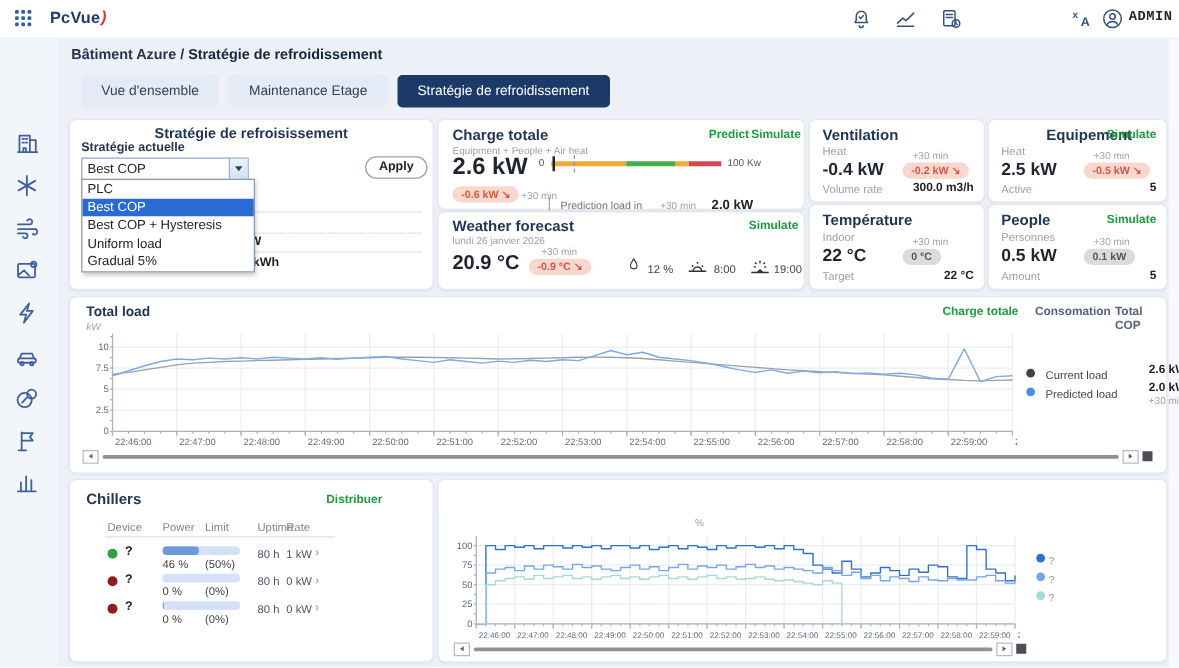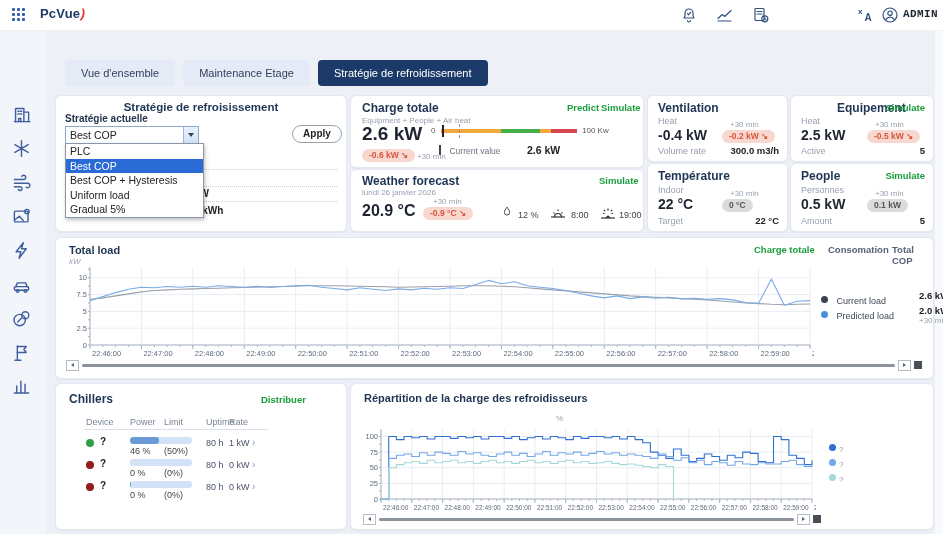--- a/index.html
+++ b/index.html
@@ -168,20 +168,24 @@
           <path d="M4.5 3h7.5l-2 2.5 2 2.5H4.5"></path>
           <path d="M2.5 14.5h5"></path>
         </svg></div>
     <div class="sb-ic" style="top:347px"><svg viewBox="0 0 16 16">
           <path d="M4 13V7.5M7.5 13V3.5M11 13V6"></path>
           <path d="M2 13.5h12"></path>
         </svg></div>
   </div>
   <div class="rightstrip"></div>
 
+  <div class="crumb">
+    <span class="p">Bâtiment Azure /</span>
+    <span class="c">Stratégie de refroidissement</span>
+  </div>
   <div class="tabs">
     <div class="tab">Vue d'ensemble</div>
     <div class="tab">Maintenance Etage</div>
     <div class="tab active">Stratégie de refroidissement</div>
   </div>
 
   <div class="panel" style="left:55px;top:95px;width:290px;height:135px;">
     <div class="abs pt" style="left:0;right:0;top:5px;text-align:center;font-size:11.5px;">Stratégie de refroisissement</div>
     <div class="abs" style="left:9px;top:17px;font-size:10px;font-weight:bold;color:#24344f;">Stratégie actuelle</div>
     <div class="select">
@@ -221,24 +225,25 @@
     <div class="abs" style="left:80px;top:30px;font-size:8px;color:#555;">0</div>
     <div class="gauge" id="gauge">
       <div class="gmark" style="left: 1%;"></div>
       <div class="gmark pred" style="left: 13%;"></div>
     <i style="width: 44%; background: rgb(242, 169, 59);"></i>
         <i style="width: 29%; background: rgb(71, 173, 77);"></i>
         <i style="width: 8%; background: rgb(242, 169, 59);"></i>
         <i style="width: 19%; background: rgb(214, 69, 80);"></i>
       </div>
     <div class="abs" style="left:231px;top:30px;font-size:8px;color:#555;">100 Kw</div>
-    <div class="abs" style="left:88px;top:44px;">
-      <span class="lg-bar"></span>
-      <span style="font-size:8.5px;color:#6b7380;margin-left:4px;">Current value</span>
-      <span style="font-size:10.5px;font-weight:bold;color:#222;margin-left:22px;">2.6 kW</span>
+    <div class="abs" style="left:88px;top:58px;">
+      <span class="lg-bar dash"></span>
+      <span style="font-size:8.5px;color:#6b7380;margin-left:4px;">Prediction load in</span>
+      <span style="font-size:8px;color:#98a1b0;margin-left:10px;">+30 min</span>
+      <span style="font-size:10.5px;font-weight:bold;color:#222;margin-left:8px;">2.0 kW</span>
     </div>
   </div>
 
   <div class="panel" style="left:350px;top:169px;width:292px;height:61px;">
     <div class="abs pt" style="left:11px;top:4px;">Weather forecast</div>
     <div class="abs mut" style="left:11px;top:18px;font-size:8px;">lundi 26 janvier 2026</div>
     <div class="abs glink" style="left:248px;top:5px;">Simulate</div>
     <div class="abs bigval" style="left:11px;top:32px;font-size:16px;">20.9 °C</div>
     <div class="abs mut" style="left:82px;top:27px;font-size:8px;">+30 min</div>
     <div class="abs badge pink" style="left:72px;top:37px;">-0.9 °C ↘</div>
@@ -511,21 +516,20 @@
         </span>
       <span class="abs" style="left:74px;top:106px;font-size:9px;color:#444;">0 %</span>
       <span class="abs" style="left:108px;top:106px;font-size:9px;color:#444;">(0%)</span>
       <span class="abs" style="left:150px;top:98px;font-size:9px;color:#49536a;">80 h</span>
       <span class="abs" style="left:173px;top:98px;font-size:9px;color:#49536a;">0 kW</span>
       <span class="abs chev" style="left:196px;top:97px;">›</span>
     </div>
   </div>
 
   <div class="panel" style="left:350px;top:383px;width:582px;height:145px;">
-    <div class="abs" style="left:13px;top:8px;font-size:11px;font-weight:bold;color:#1e3554;">Répartition de la charge des refroidisseurs</div>
     <div class="abs mut" style="left:205px;top:30px;font-size:8px;">%</div>
     <svg class="chart" id="rp-chart" style="left:10px;top:40px;" width="455" height="88" viewBox="0 0 455 88">
         <line x1="20" y1="5" x2="20" y2="75" class="cg"></line>
         <line x1="20" y1="75" x2="20" y2="79" class="ca"></line>
         <text x="22" y="86" class="cx">22:46:00</text>
         <line x1="50.785714285714285" y1="5" x2="50.785714285714285" y2="75" class="cg"></line>
         <line x1="50.785714285714285" y1="75" x2="50.785714285714285" y2="79" class="ca"></line>
         <text x="52.785714285714285" y="86" class="cx">22:47:00</text>
         <line x1="81.57142857142857" y1="5" x2="81.57142857142857" y2="75" class="cg"></line>
         <line x1="81.57142857142857" y1="75" x2="81.57142857142857" y2="79" class="ca"></line>

